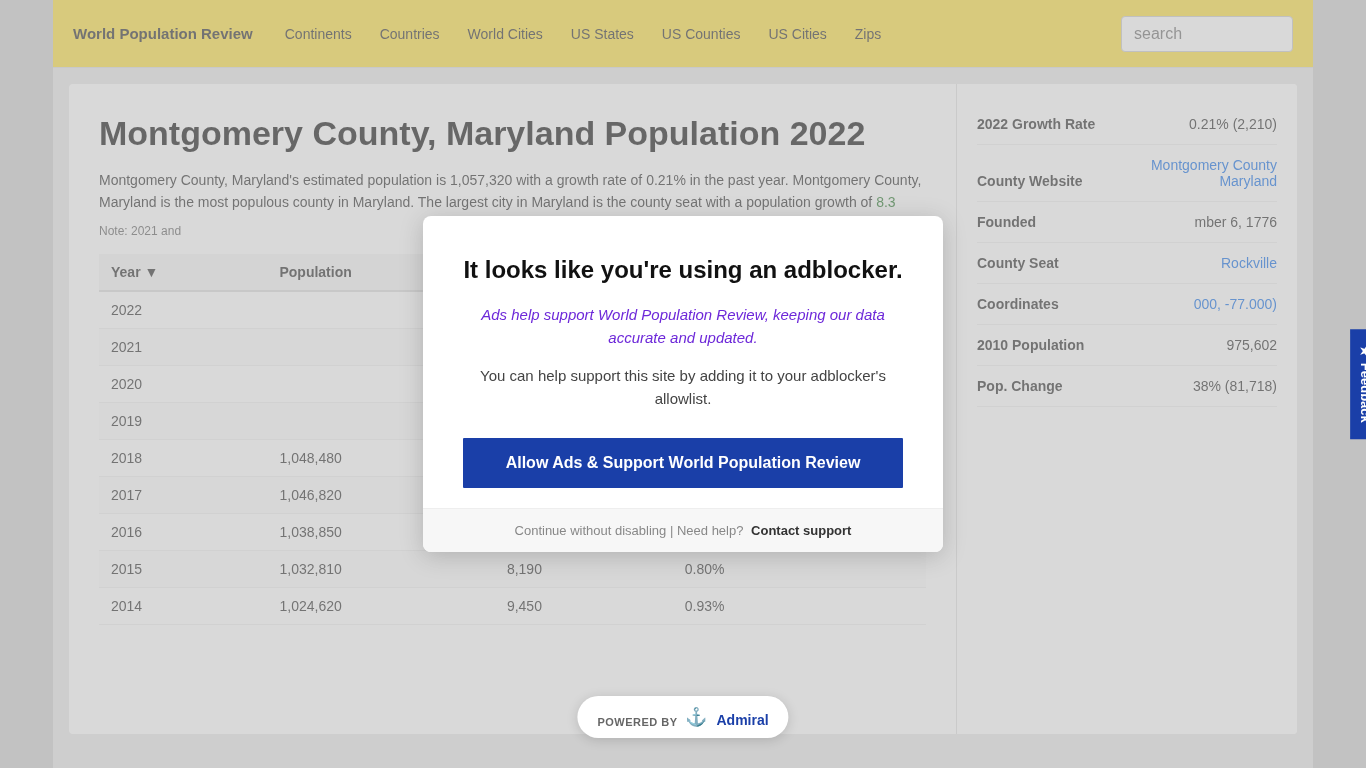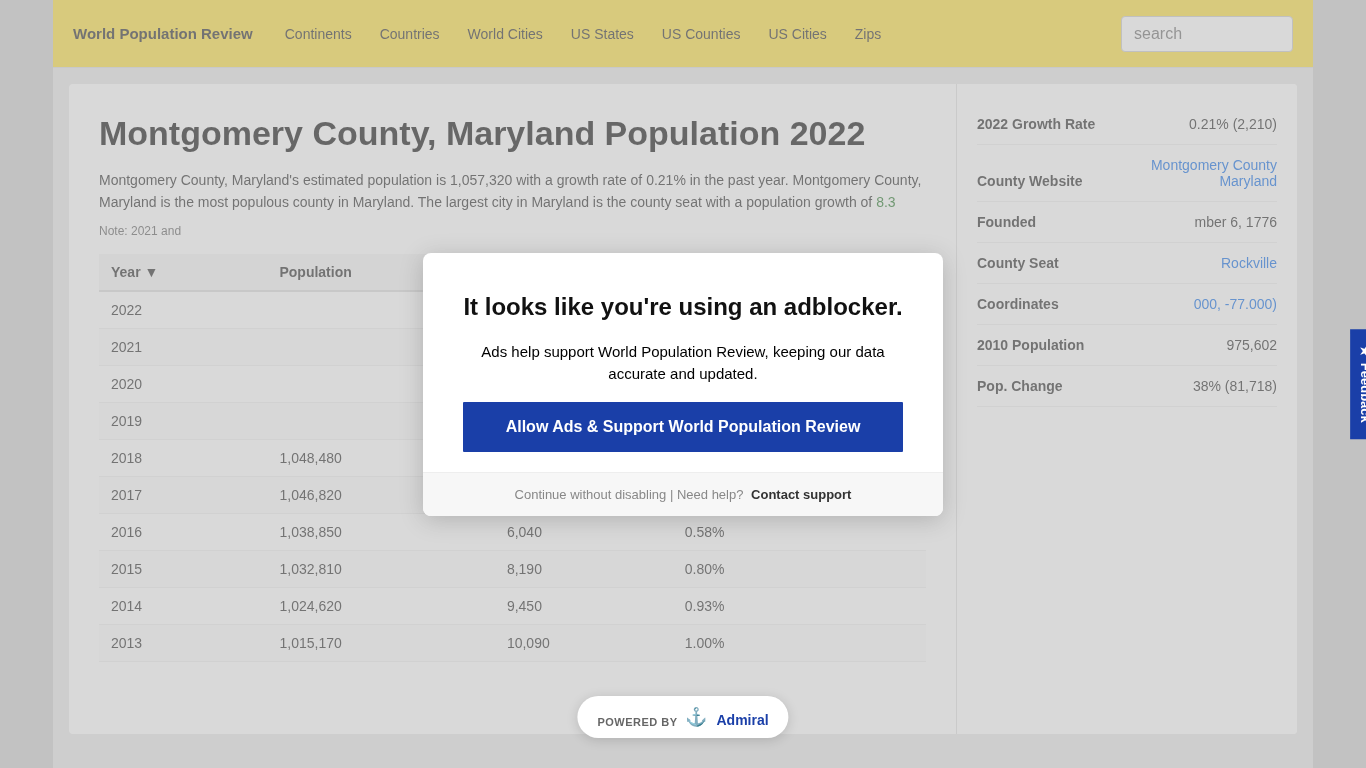--- a/index.html
+++ b/index.html
@@ -201,23 +201,24 @@
 
     .modal-title {
       font-size: 24px;
       font-weight: bold;
       color: #111;
       margin-bottom: 20px;
     }
 
     .modal-desc {
       font-size: 15px;
-      color: #000000;
+      color: #6d28d9;
       margin-bottom: 16px;
       line-height: 1.5;
+      font-style: italic;
     }
 
     .modal-desc2 {
       font-size: 15px;
       color: #444;
       margin-bottom: 28px;
       line-height: 1.5;
     }
 
     .allow-ads-btn {
@@ -377,26 +378,20 @@
       <td>1,032,810</td>
       <td>8,190</td>
       <td class="positive">0.80%</td>
     </tr>
               <tr>
       <td>2014</td>
       <td>1,024,620</td>
       <td>9,450</td>
       <td class="positive">0.93%</td>
     </tr>
-              <tr>
-      <td>2013</td>
-      <td>1,015,170</td>
-      <td>10,090</td>
-      <td class="positive">1.00%</td>
-    </tr>
             </tbody>
         </table>
       </div>
 
       <div class="right-panel">
         <div class="info-row">
           <span class="info-label">2022 Growth Rate</span>
           <span class="info-value positive">0.21% (2,210)</span>
         </div>
         <div class="info-row">
@@ -432,20 +427,21 @@
         </div>
       </div>
     </div>
   </div>
 </div>
 
 <div class="modal-backdrop">
   <div class="modal-box">
     <h2 class="modal-title">It looks like you're using an adblocker.</h2>
     <p class="modal-desc">Ads help support World Population Review, keeping our data accurate and updated.</p>
+    <p class="modal-desc2">You can help support this site by adding it to your adblocker's allowlist.</p>
     <button class="allow-ads-btn">Allow Ads &amp; Support World Population Review</button>
     <div class="modal-footer">
       <span style="cursor:pointer;color:#888;">Continue without disabling</span>
       <span> | </span>
       <span>Need help?</span>
       <a href="#" style="color:#333;font-weight:600;text-decoration:none;margin-left:4px;">Contact support</a>
     </div>
   </div>
 </div>
 

